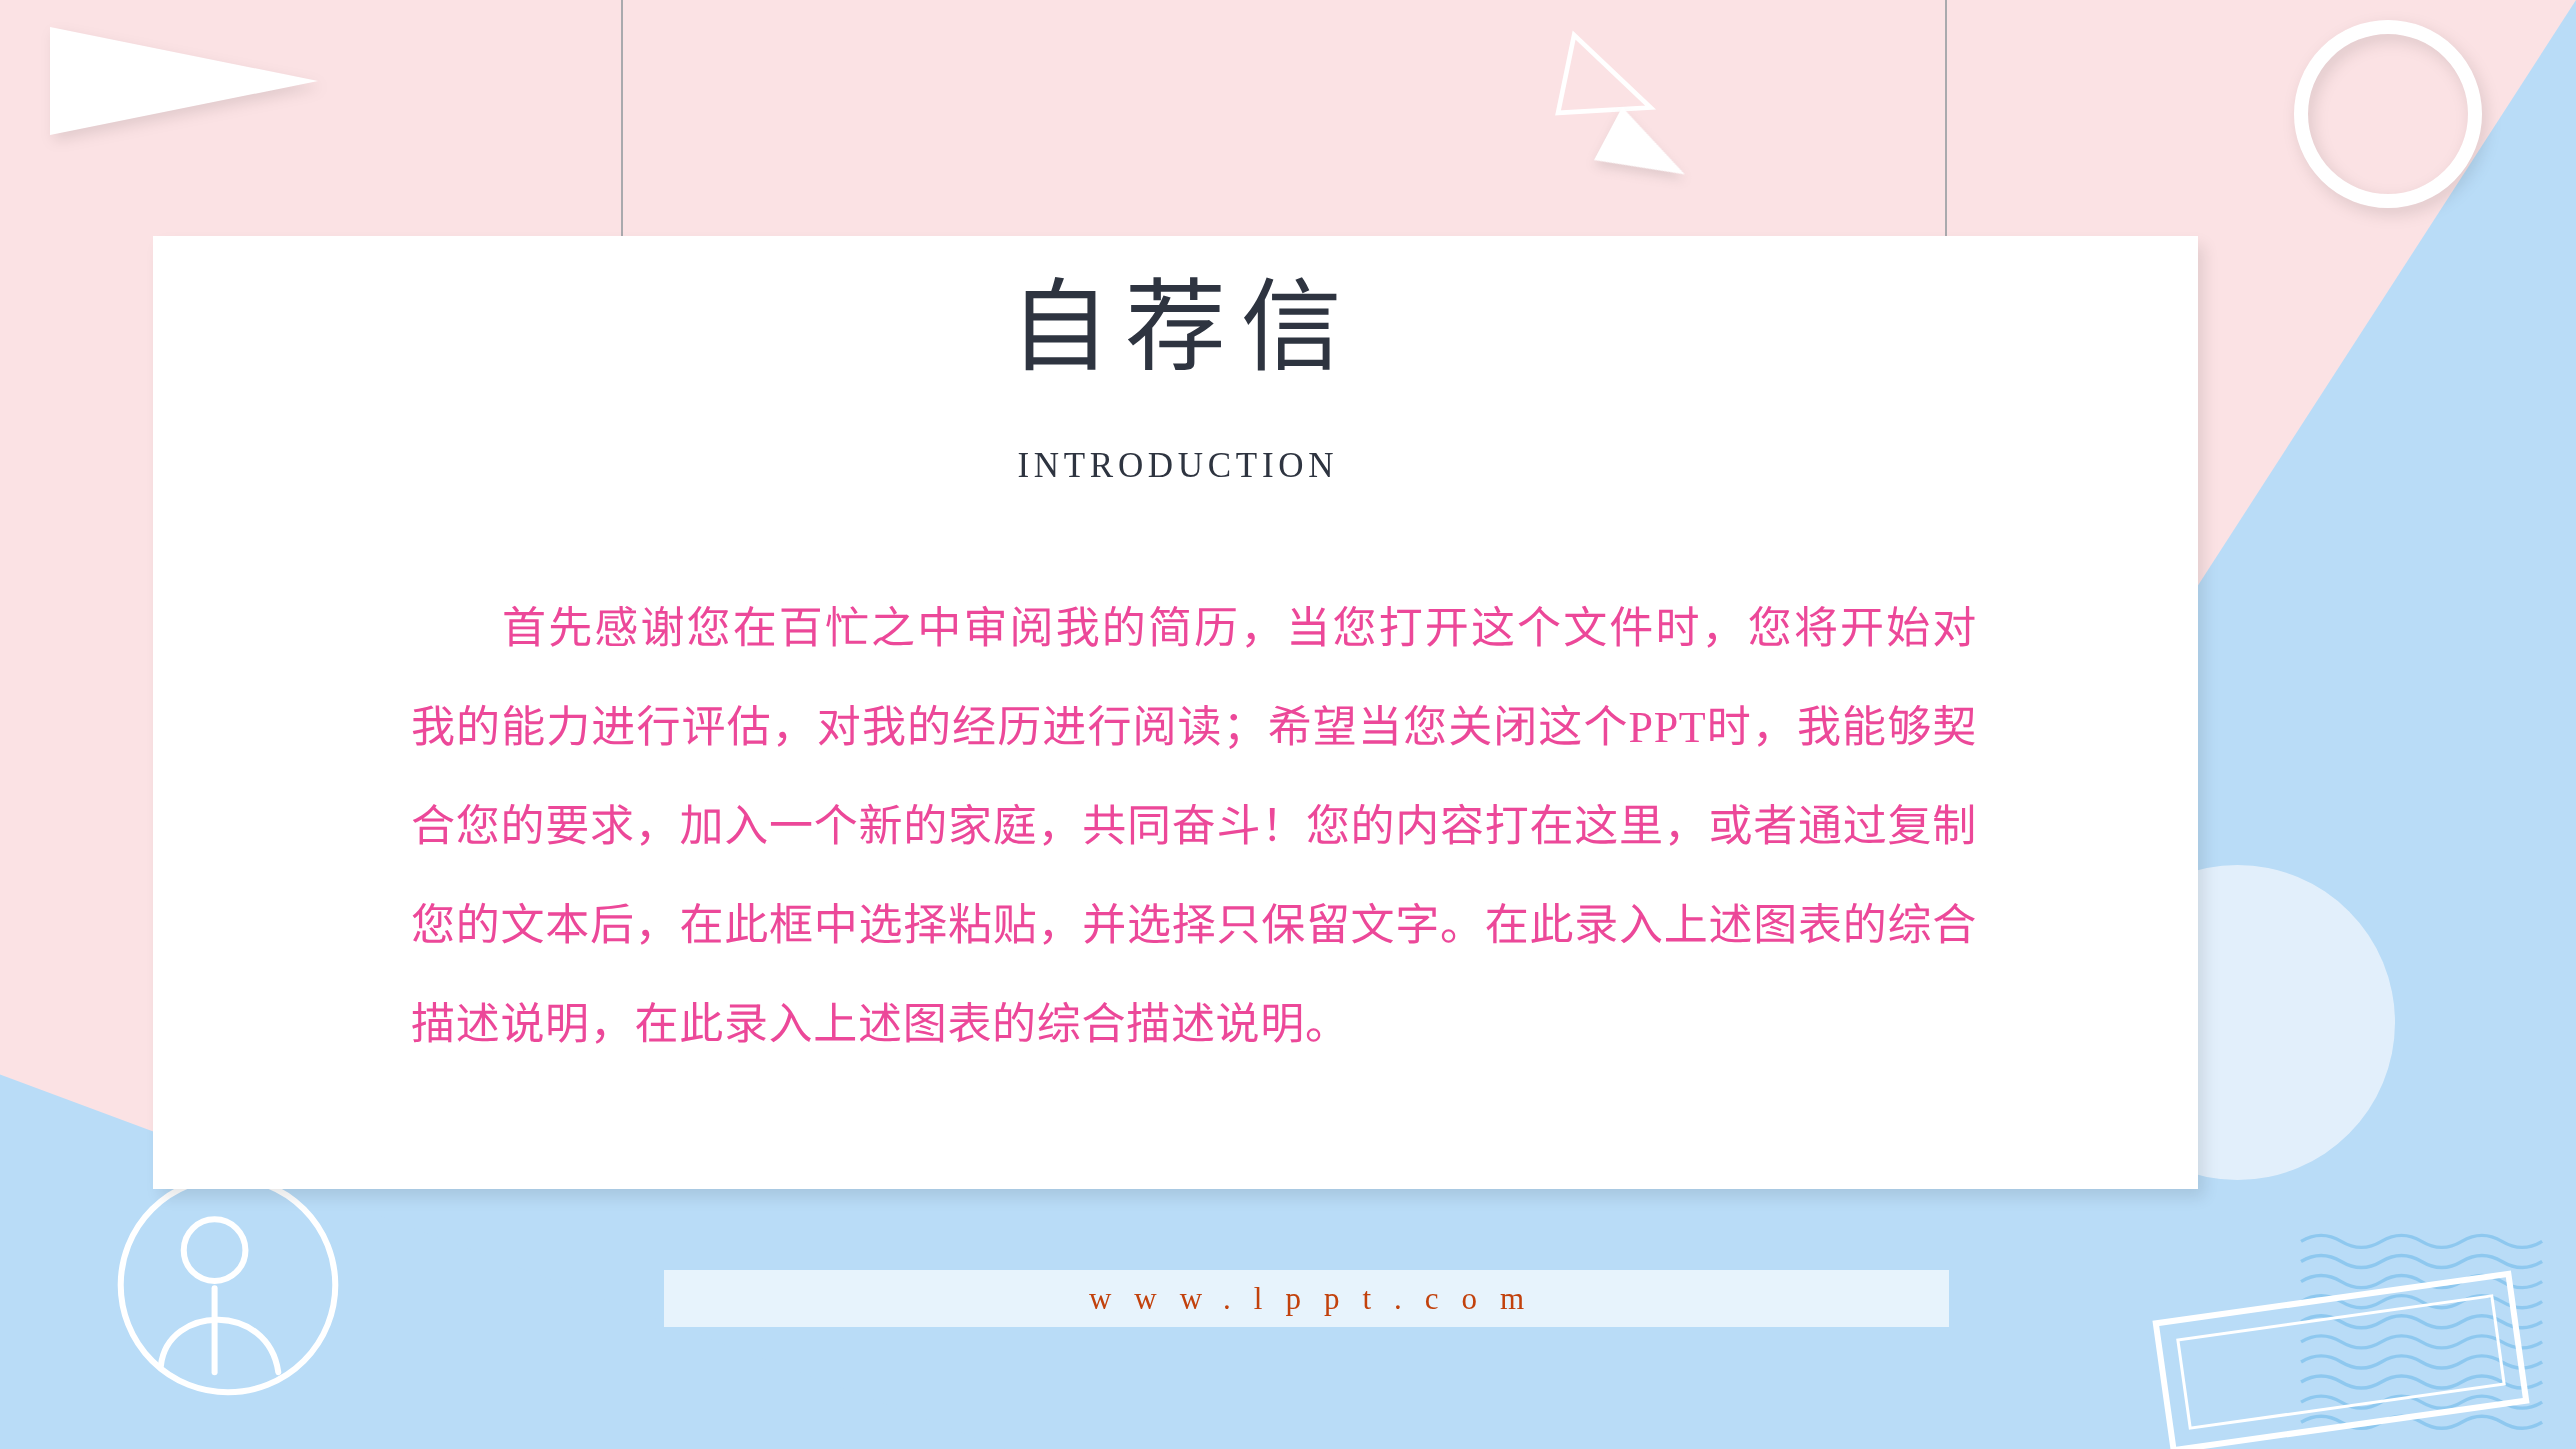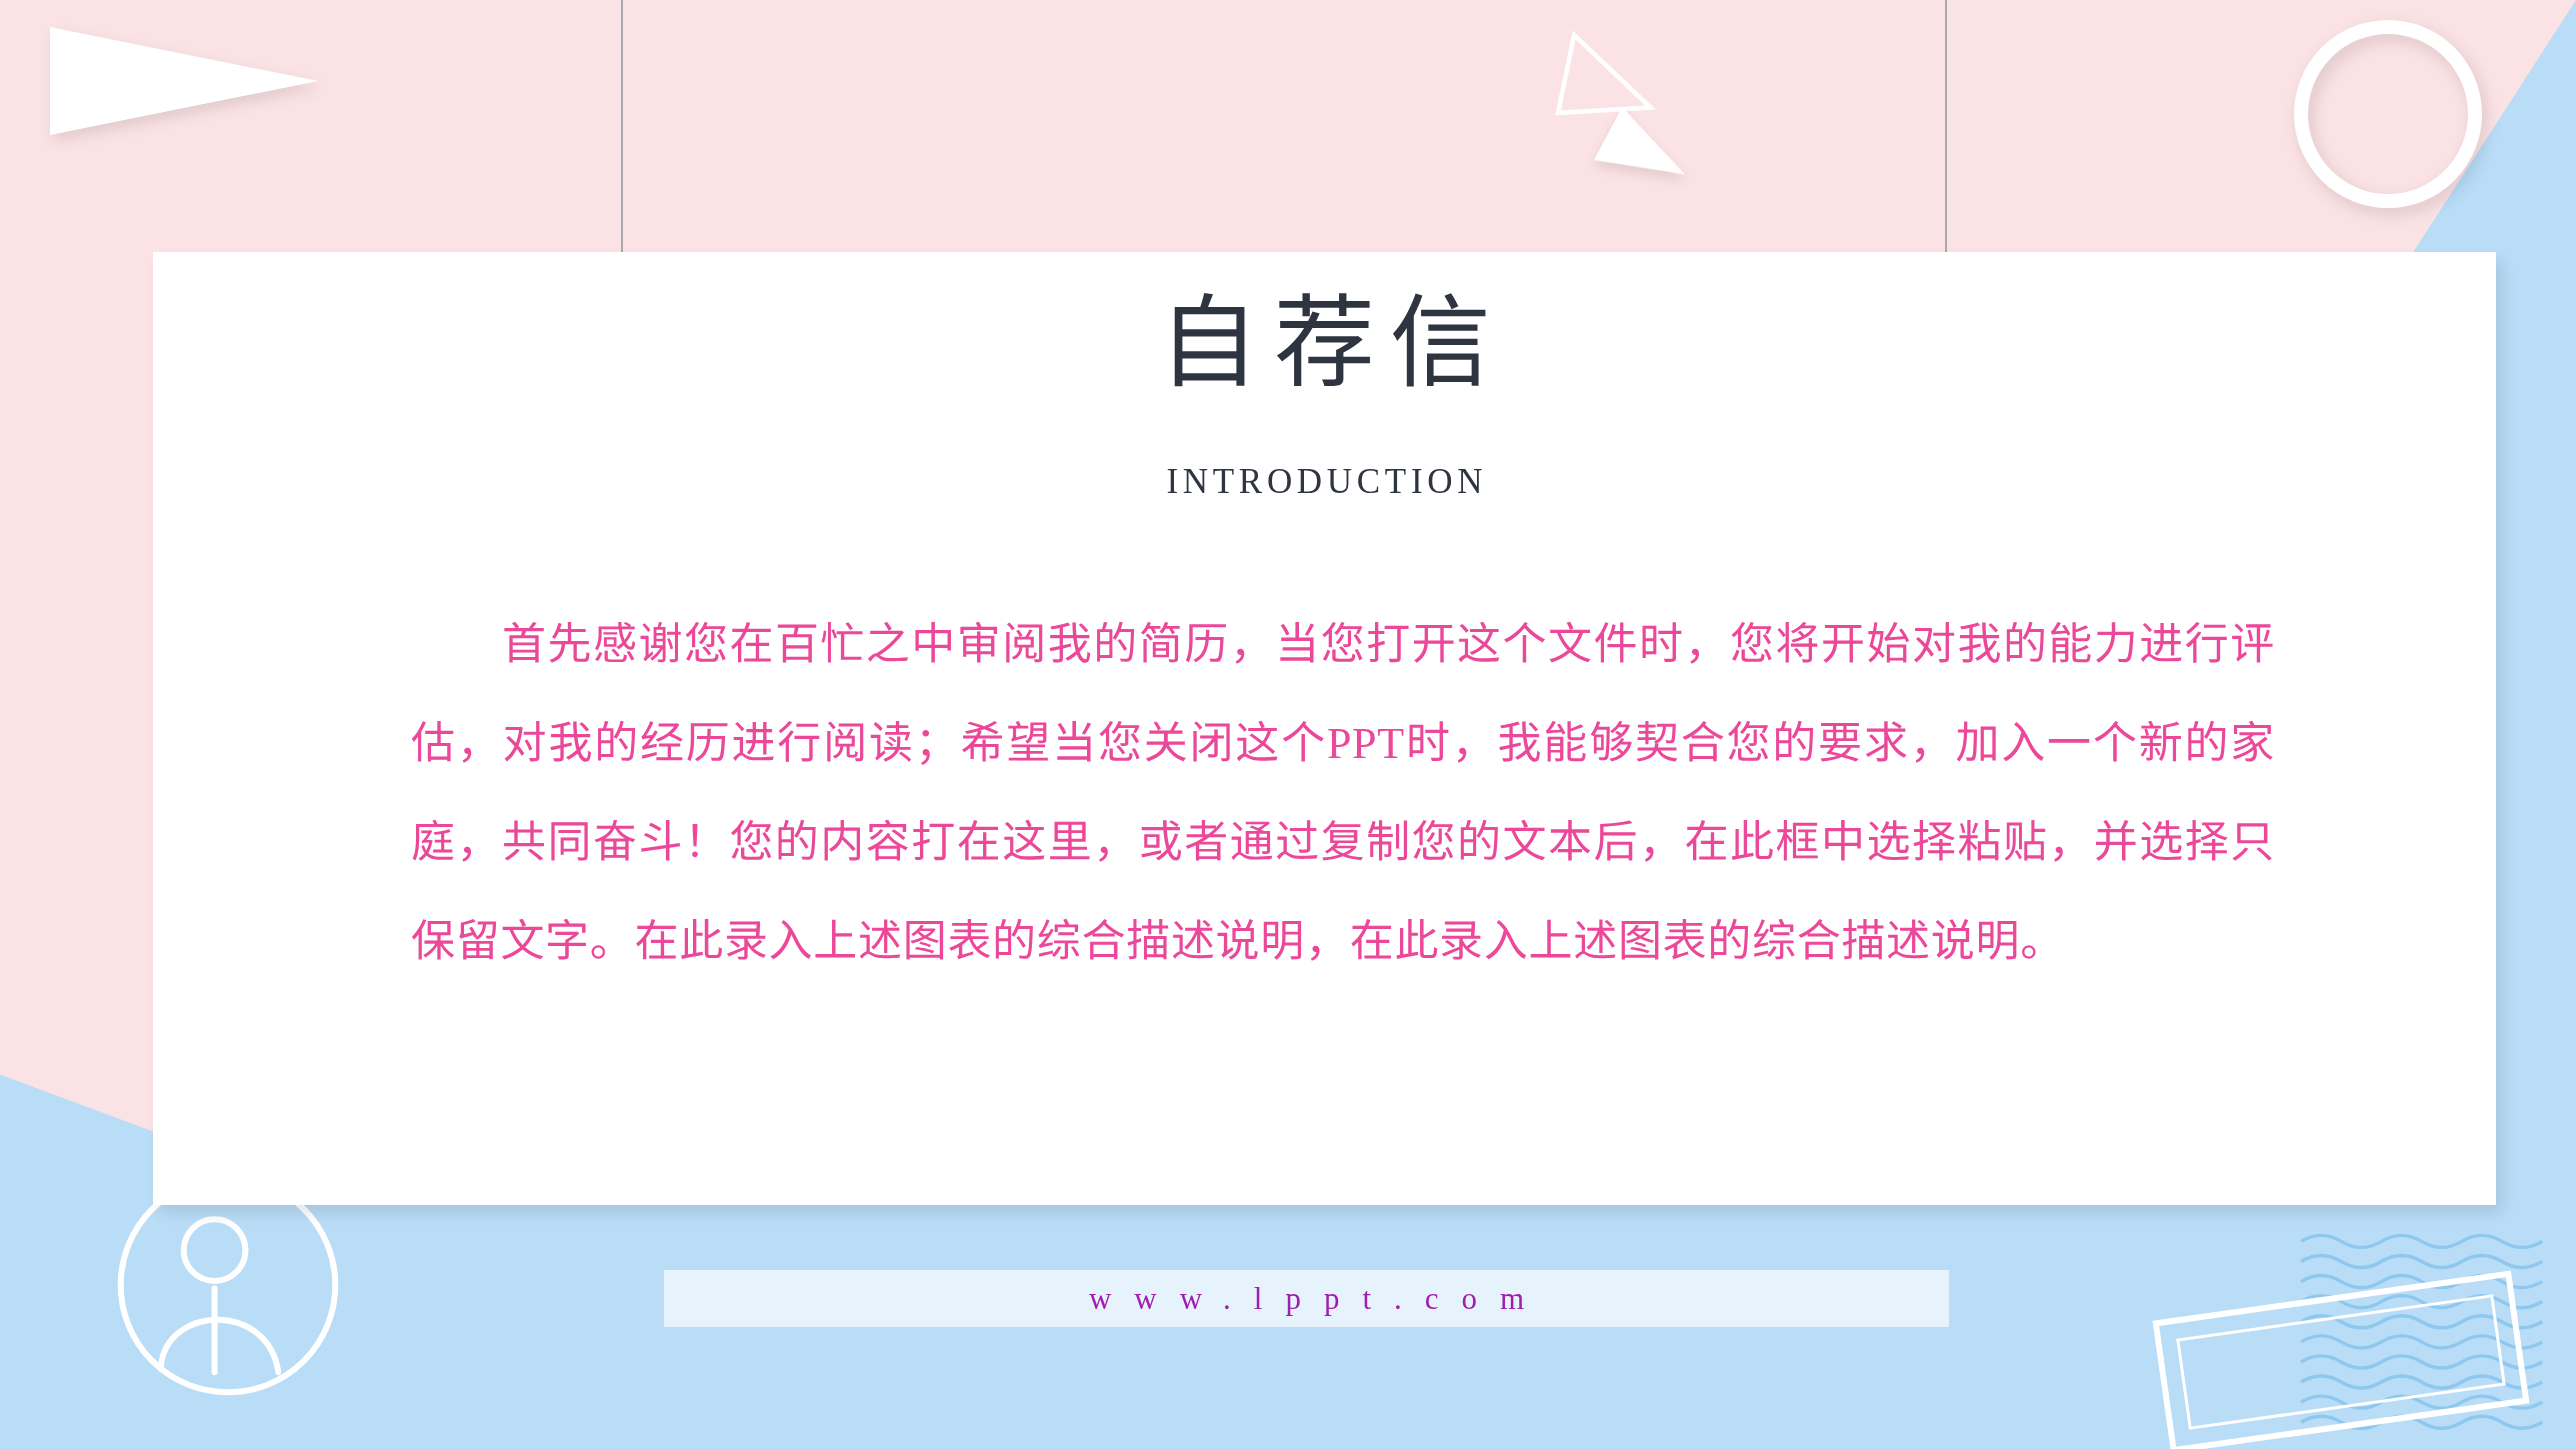--- a/index.html
+++ b/index.html
@@ -153,22 +153,22 @@
     top: 14.8px;
     right: 14.8px;
     bottom: 14.8px;
     border: 3.4px solid #ffffff;
   }
 
   
   .card {
     position: absolute;
     left: 153px;
-    top: 252px;
-    width: 2343px;
+    top: 236px;
+    width: 2045px;
     height: 953px;
     background: #ffffff;
     box-shadow: 6.7px 9.4px 14.8px rgba(0,0,0,0.10);
   }
   .title-zh {
     position: absolute;
     top: 37px;
     left: 0;
     width: 100%;
     text-align: center;
@@ -214,21 +214,21 @@
     width: 1285px;
     height: 57px;
     background: rgba(255,255,255,0.66);
     display: flex;
     align-items: center;
     justify-content: center;
   }
   .url-text {
     font-family: "Liberation Serif", serif;
     font-size: 31px;
-    color: #a21caf;
+    color: #c2410c;
     letter-spacing: 23px;
     text-indent: 23px;
   }
 </style>
 </head>
 <body>
 
 <div class="slide">
 
   <div class="bg-pink"></div>

